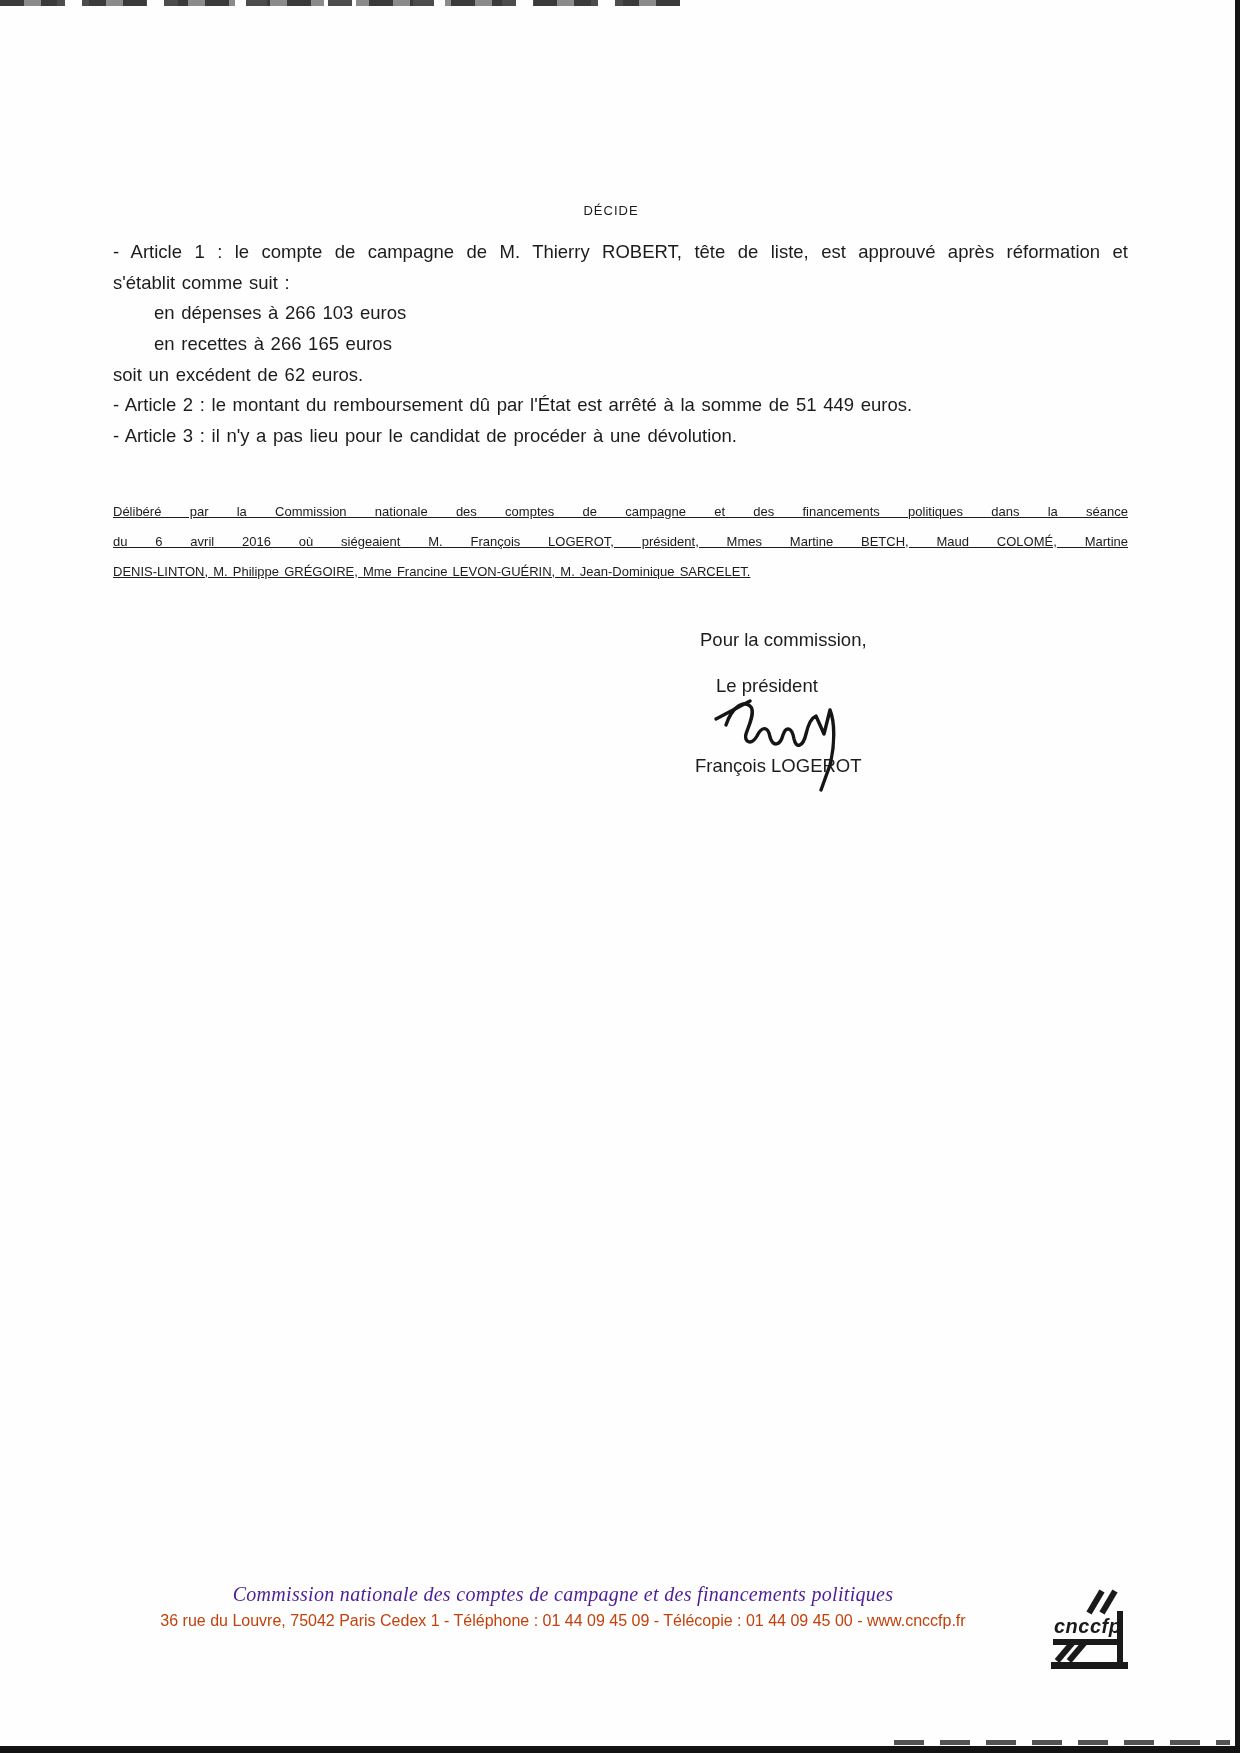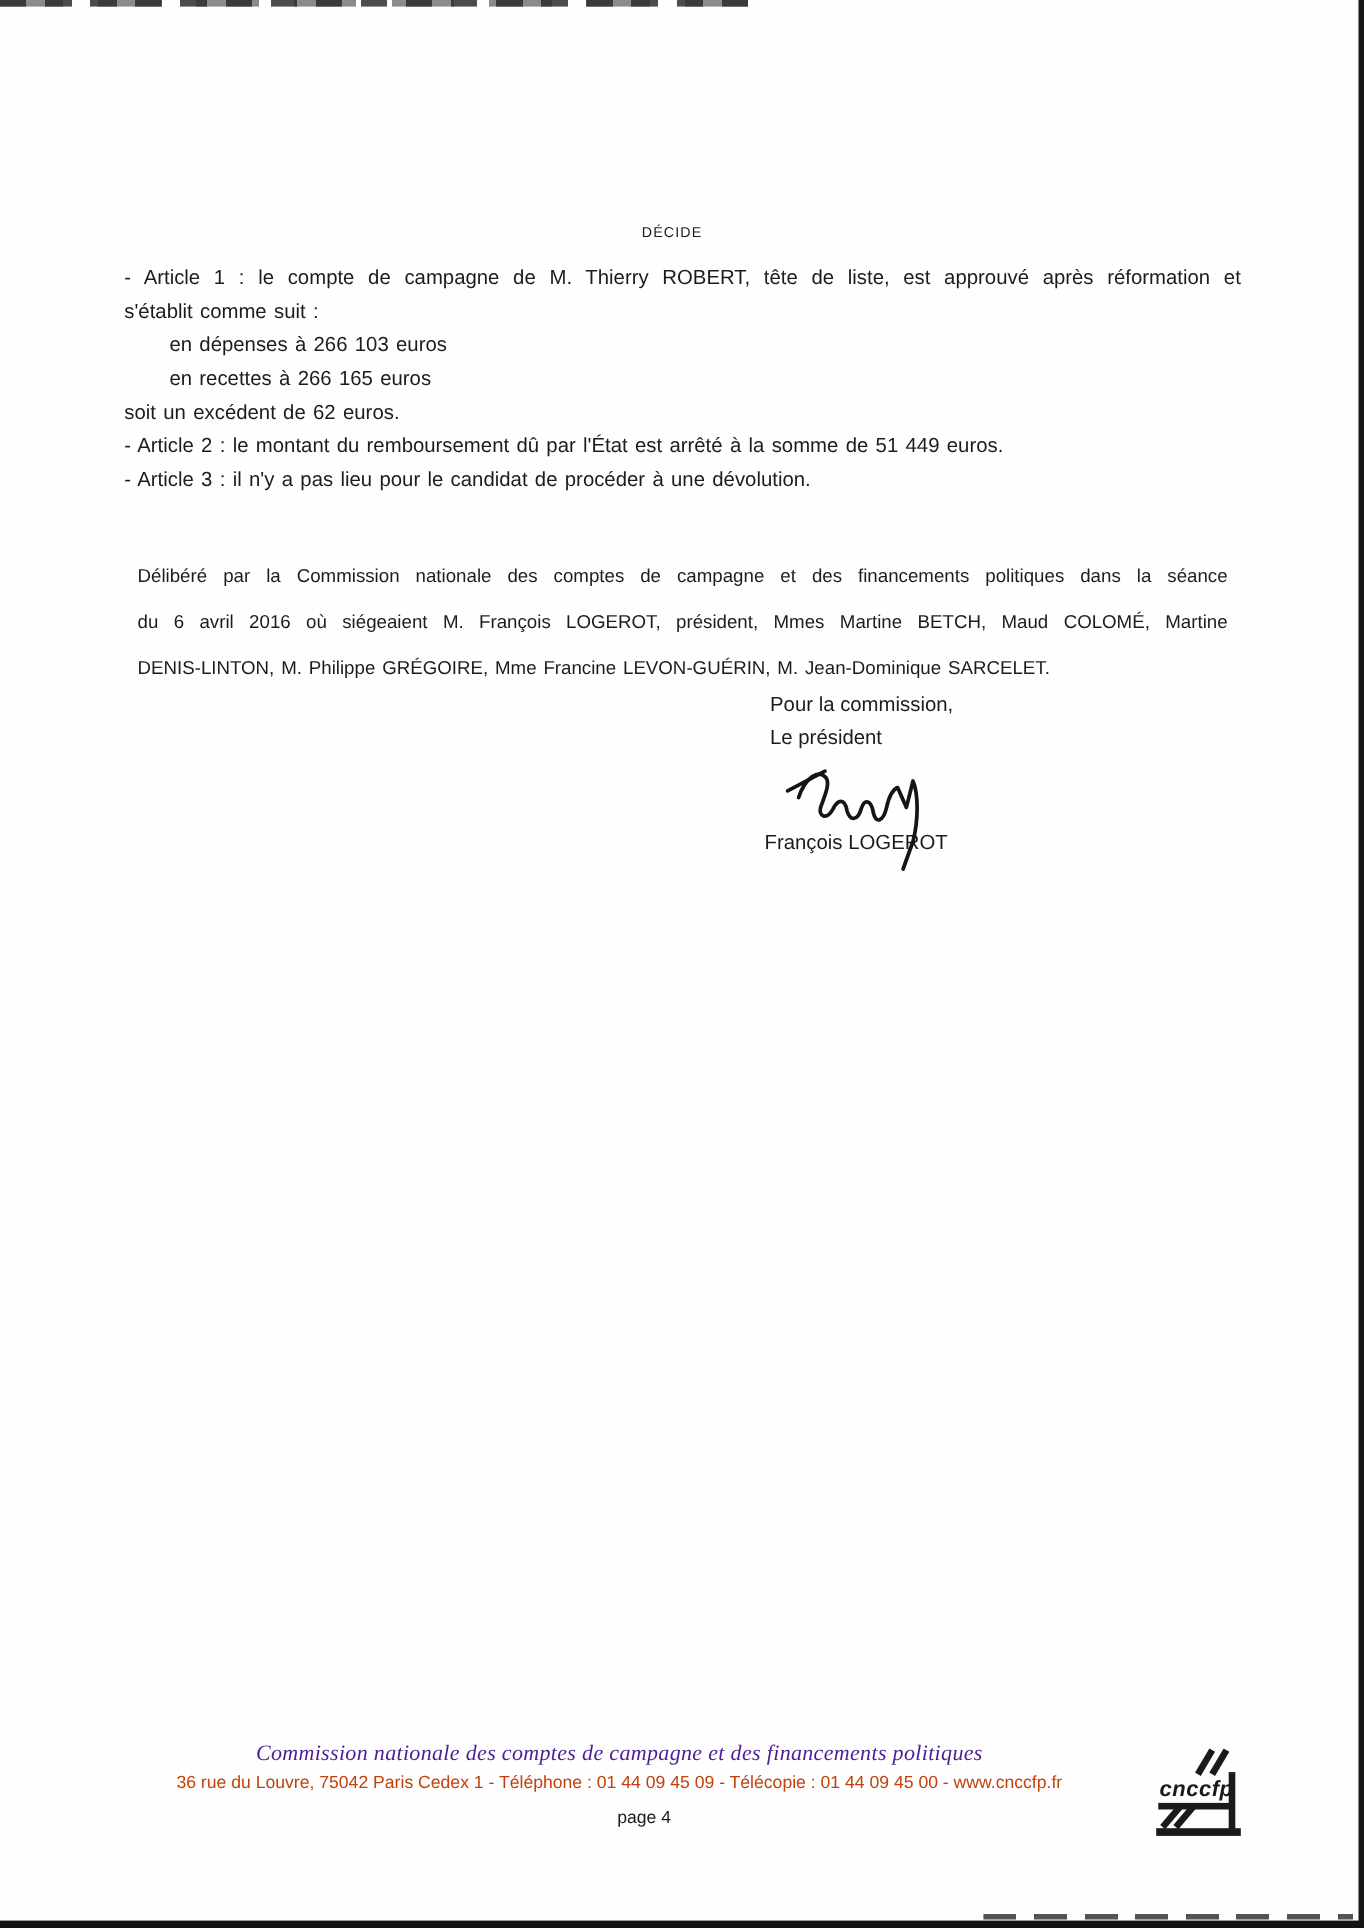--- a/index.html
+++ b/index.html
@@ -26,26 +26,26 @@
   
   .heading {
     position:absolute; top:203px; left:113px; width:996px;
     margin:0; text-align:center;
     font-size:13px; font-weight:400; letter-spacing:1px;
   }
   
   .body-block { position:absolute; top:240px; left:113px; width:1015px; }
   .body-block .line { margin:0; height:30.7px; line-height:24px; font-size:18.5px; word-spacing:1.5px; }
   .delib-block { position:absolute; top:500px; left:113px; width:1015px; }
-  .delib-block .line { margin:12px; height:29.8px; line-height:24px; font-size:17px; word-spacing:1.5px; }
+  .delib-block .line { margin:0; height:29.8px; line-height:24px; font-size:13px; word-spacing:1.5px;text-decoration:underline; }
   .jline { text-align:justify; text-align-last:justify; }
   .indent { padding-left:41px; }
   
   .sig-closing { position:absolute; top:629px; left:700px; margin:0; font-size:18.5px; }
-  .sig-title   { position:absolute; top:659px; left:700px; margin:0; font-size:18.5px; }
+  .sig-title   { position:absolute; top:659px; left:700px; margin:16px; font-size:18.5px; }
   .sig-name    { position:absolute; top:755px; left:695px; margin:0; font-size:18.5px; }
   .sig-svg     { position:absolute; top:693px; left:712px; z-index:2; }
   
   .footer-org {
     position:absolute; top:1583px; left:113px; width:900px; margin:0;
     text-align:center; font-family:"Liberation Serif", serif;
     font-style:italic; font-size:20px; letter-spacing:.3px; color:#4c1d95;
   }
   .footer-addr {
     position:absolute; top:1612px; left:113px; width:900px; margin:0;
@@ -95,21 +95,20 @@
                C 50 33, 56 33, 58 44 C 61 54, 68 53, 71 42 C 74 33, 80 34, 82 46
                C 84 56, 91 54, 94 41 C 96 32, 99 25, 104 23 L 112 41 L 118 17
                C 123 29, 123 52, 118 72 L 109 97"></path>
     </g>
   </svg>
 
   <p class="sig-name">François LOGEROT</p>
 
   <p class="footer-org">Commission nationale des comptes de campagne et des financements politiques</p>
   <p class="footer-addr">36 rue du Louvre, 75042 Paris Cedex 1 - Téléphone : 01 44 09 45 09 - Télécopie : 01 44 09 45 00 - www.cnccfp.fr</p>
-  <p class="footer-page">page 4</p>
 
   <svg class="logo-svg" width="80" height="84" viewBox="0 0 80 84">
     <g fill="none" stroke="#1a1a1a" stroke-width="6">
       <path d="M 38 27 L 51 5"></path>
       <path d="M 51 27 L 64 5"></path>
       <path d="M 6 75 L 23 55"></path>
       <path d="M 18 75 L 35 55"></path>
     </g>
     <rect x="66" y="25" width="6" height="55" fill="#1a1a1a"></rect>
     <rect x="2" y="53" width="66" height="6" fill="#1a1a1a"></rect>

